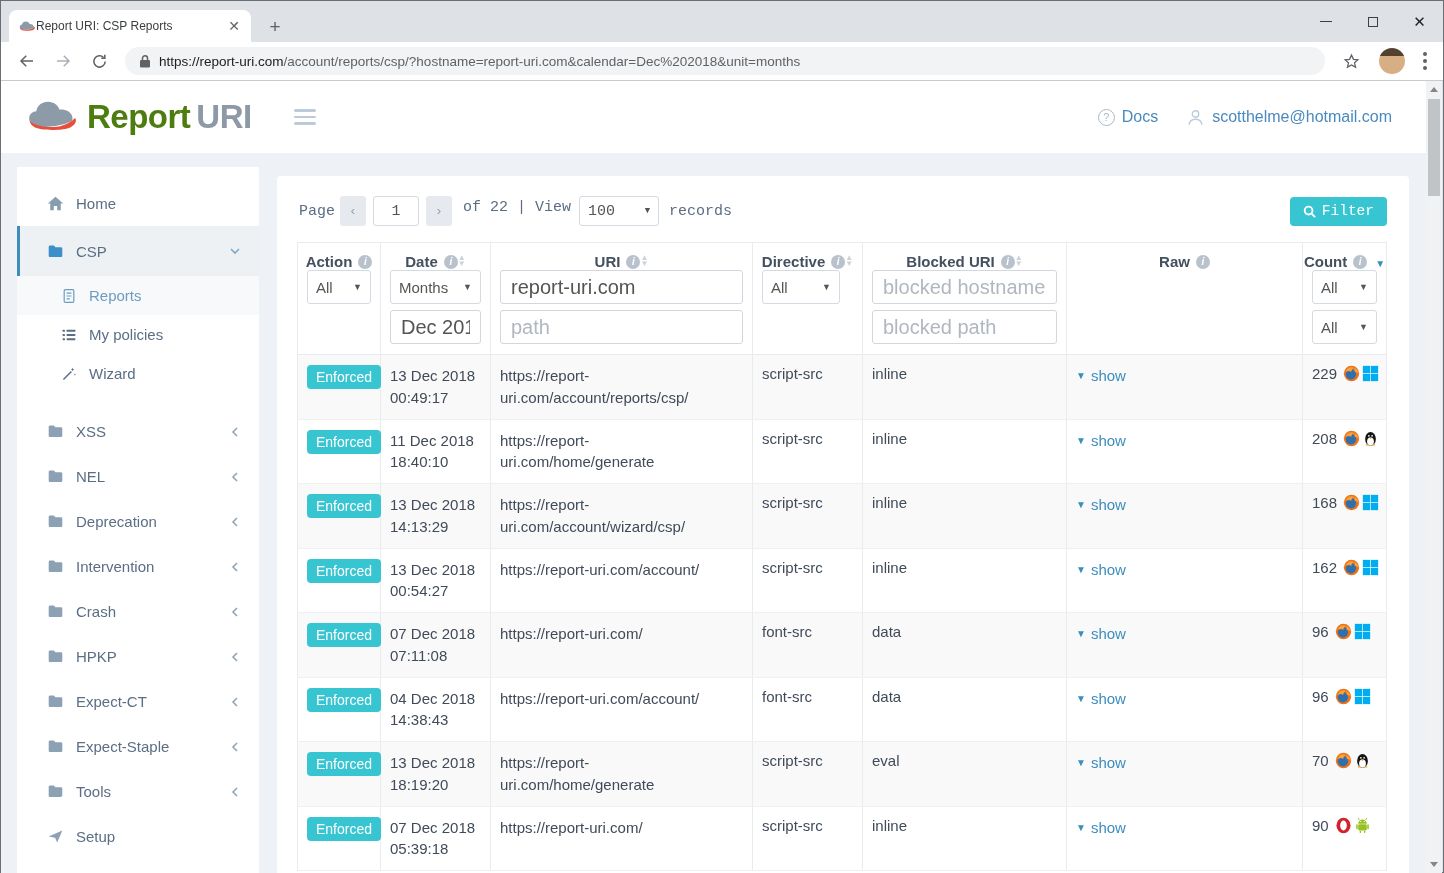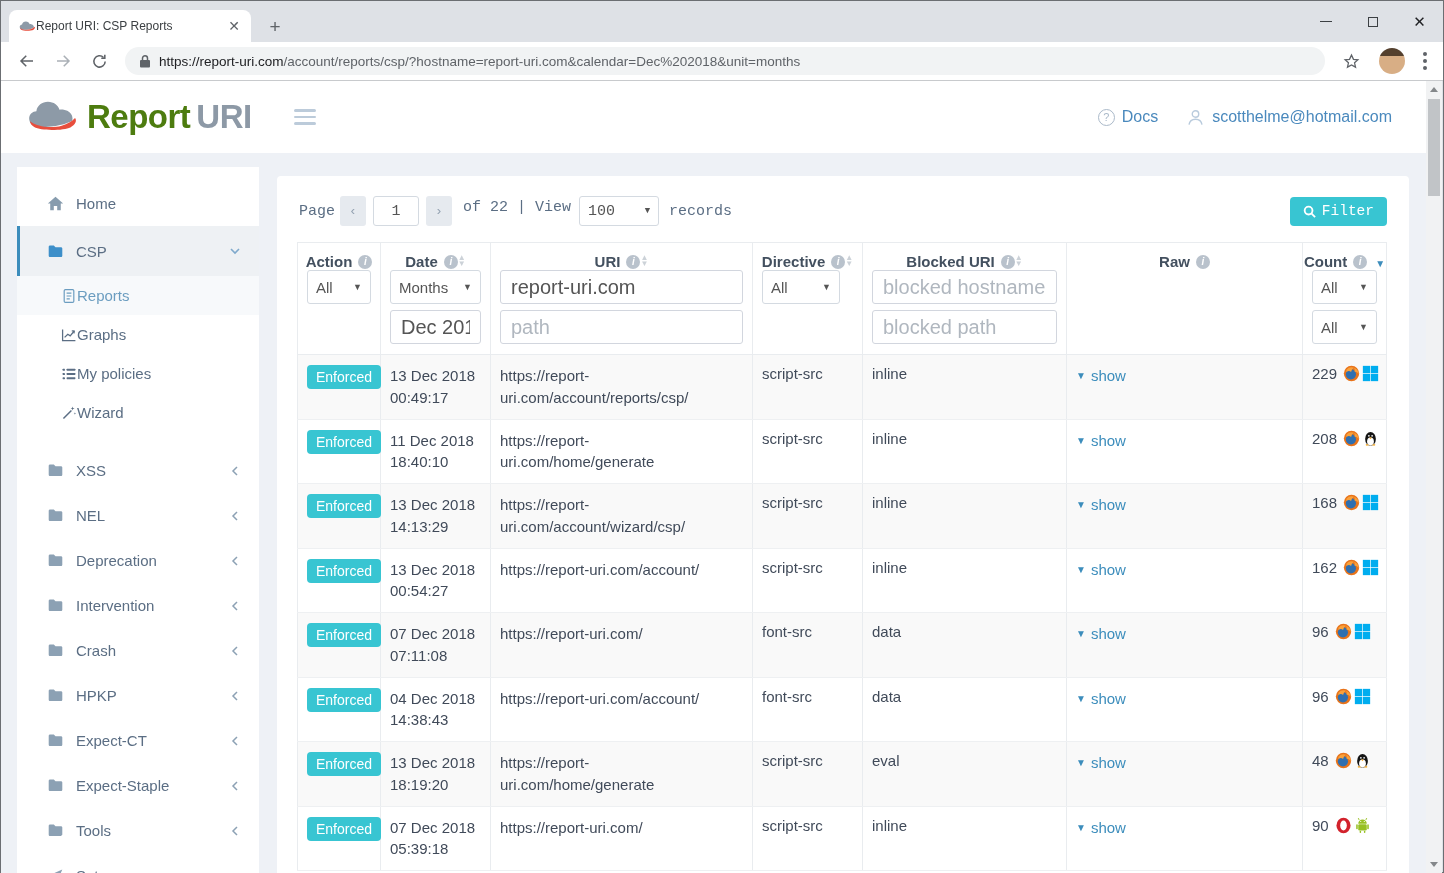--- a/index.html
+++ b/index.html
@@ -42,21 +42,21 @@
   .hdr-right { margin-left:auto; margin-right:36px; display:flex; align-items:center; gap:28px; }
   .hdr-link { display:flex; align-items:center; gap:7px; color:#4a89bd; font-size:16px; }
   .qicon { width:17px; height:17px; border:1.4px solid #aab9c9; border-radius:50%; color:#aab9c9; font-size:11px; display:flex; align-items:center; justify-content:center; }
 
   
   .sidebar { position:absolute; left:16px; top:86px; width:242px; height:900px; background:#fff; }
   .side-item { height:45px; display:flex; align-items:center; padding:0 18px 0 30px; color:#5b6e84; font-size:15px; gap:12px; }
   .side-item .lbl { flex:1; }
   .side-item.first { margin-top:14px; }
   .side-item.active-parent { background:#eef1f4; border-left:3px solid #3c8dbc; padding-left:27px; height:50px; }
-  .sub-item { height:39px; display:flex; align-items:center; padding:0 18px 0 44px; color:#5b6e84; font-size:15px; }
+  .sub-item { height:39px; display:flex; align-items:center; padding:0 18px 0 44px; color:#5b6e84; font-size:15px; gap:12px; }
   .sub-item.active { background:#f7f9fb; color:#6b9dc0; }
   .side-gap { height:16px; }
   .chev { display:flex; }
 
   
   .maincard { position:absolute; left:276px; top:95px; width:1132px; height:900px; background:#fff; border-radius:4px 4px 0 0; padding:18px 20px; }
   .pagebar { display:flex; align-items:center; font-size:15px; color:#5b6e84; margin:2px 2px 16px 2px;font-family:Liberation Mono, monospace; }
   .pg-btn { width:26px; height:30px; background:#e6eaef; border-radius:3px; display:flex; align-items:center; justify-content:center; color:#93a1b1; font-size:13px; margin:0 5px; }
   .pg-input { width:46px; height:30px; border:1px solid #d4dae1; border-radius:3px; text-align:center; font-size:15px; color:#555; font-family:inherit; margin:0 2px; }
   .pg-of { margin:0 8px 8px 6px;text-align:center; }
@@ -227,30 +227,20 @@
         <span style="display:flex;">
             <svg width="16" height="16" viewBox="0 0 20 20" fill="none" stroke="#6b9dc0" stroke-width="1.5">
               <rect x="4" y="2" width="12" height="16" rx="1.5"></rect>
               <path d="M7 6.5 H13 M7 10 H13 M7 13.5 H11"></path>
             </svg>
           </span>
         <span class="lbl">Reports</span>
       </div>
       <div class="sub-item">
         <span style="display:flex;">
-            <svg width="16" height="16" viewBox="0 0 20 20" fill="none" stroke="#5b6e84" stroke-width="1.6">
-              <path d="M2 3 V17 H18"></path>
-              <path d="M4.5 13 L8.5 9 L11.5 11 L16.5 5"></path>
-              <path d="M13.5 4.8 L16.5 5 L16.2 8"></path>
-            </svg>
-          </span>
-        <span class="lbl">Graphs</span>
-      </div>
-      <div class="sub-item">
-        <span style="display:flex;">
             <svg width="16" height="16" viewBox="0 0 20 20" fill="#5b6e84">
               <rect x="2" y="3.5" width="3" height="2.4" rx="0.6"></rect>
               <rect x="2" y="8.8" width="3" height="2.4" rx="0.6"></rect>
               <rect x="2" y="14.1" width="3" height="2.4" rx="0.6"></rect>
               <rect x="7" y="3.5" width="11" height="2.4" rx="0.6"></rect>
               <rect x="7" y="8.8" width="11" height="2.4" rx="0.6"></rect>
               <rect x="7" y="14.1" width="11" height="2.4" rx="0.6"></rect>
             </svg>
           </span>
         <span class="lbl">My policies</span>
@@ -761,21 +751,21 @@
             </div>
           <div class="uri-cell">https://report-uri.com/home/generate</div>
           <div>script-src</div>
           <div>eval</div>
           <div><span class="show-link">
                 <span class="cv">▼</span>
                 <span>show</span>
               </span></div>
           <div>
               <span class="cnt">
-                <span>48</span>
+                <span>70</span>
                 <span style="display:inline-flex;">
                   <span class="plat">
                     <svg viewBox="0 0 20 20">
                       <circle cx="10" cy="10" r="9" fill="#e8731a"></circle>
                       <circle cx="9.3" cy="11" r="6" fill="#2f6fb0"></circle>
                       <path d="M4 5.5 Q7.5 1.5 13 3.2 Q10 5 9.5 8.2 Q6.8 6 4 8.5 Z" fill="#f9a13b"></path>
                       <path d="M13 3.2 Q18 5 18.6 10.5 Q16.5 7.5 13.5 7.5 Q14.5 5.5 13 3.2Z" fill="#f9a13b"></path>
                     </svg>
                   </span>
                   <span class="plat">

